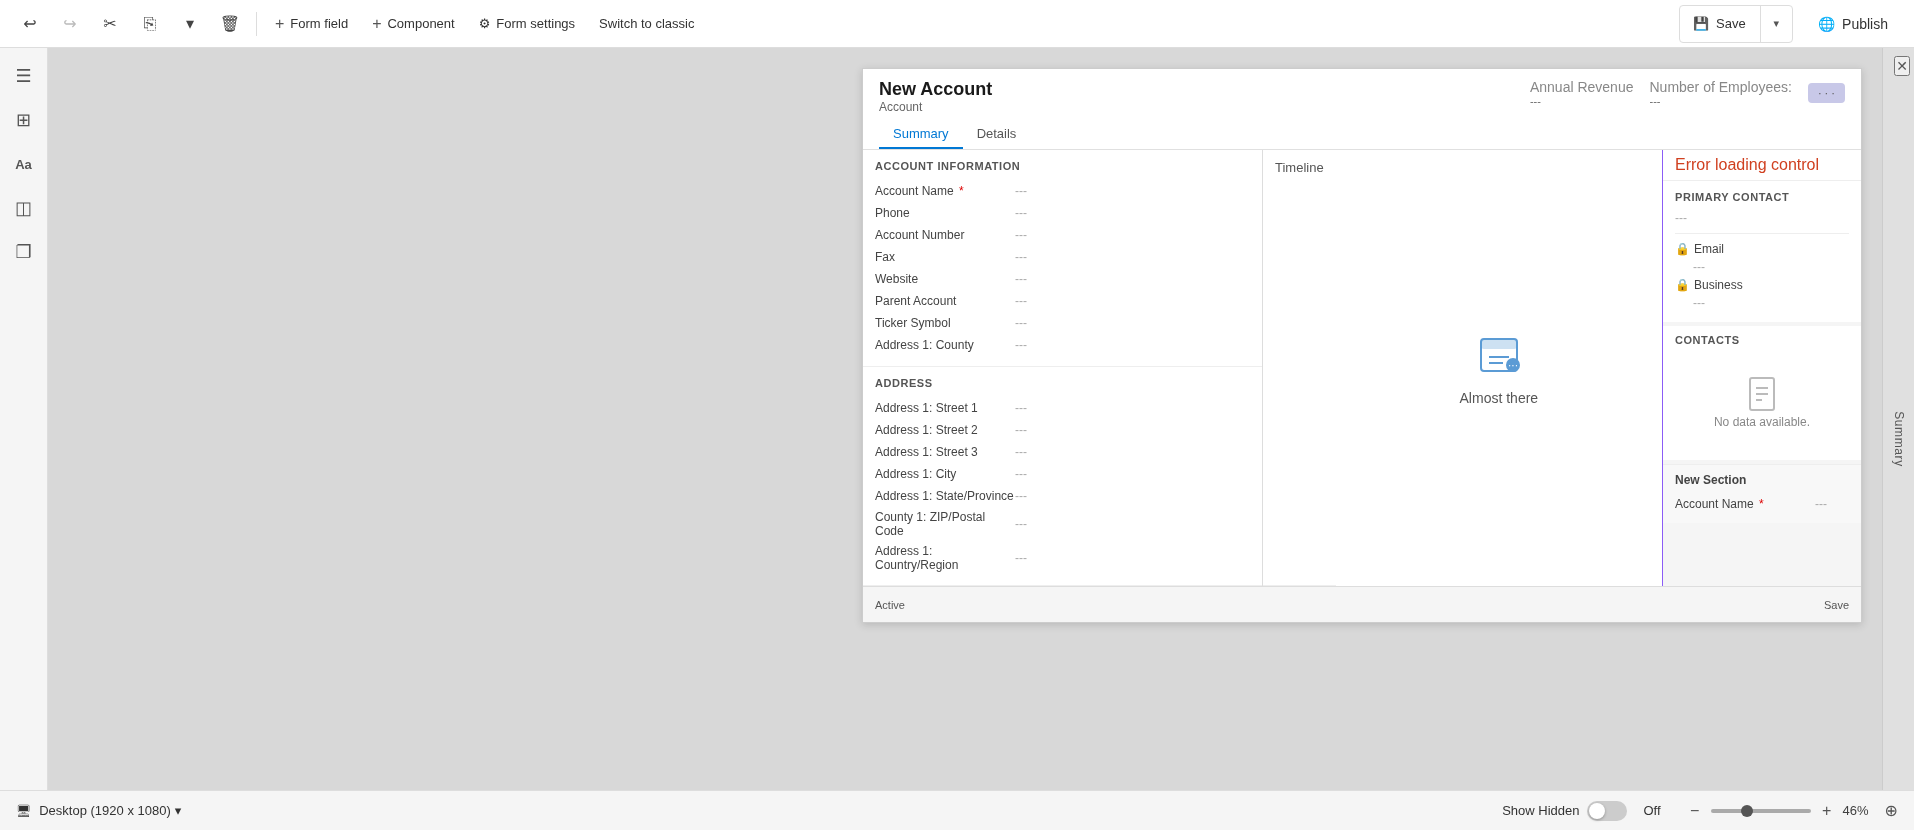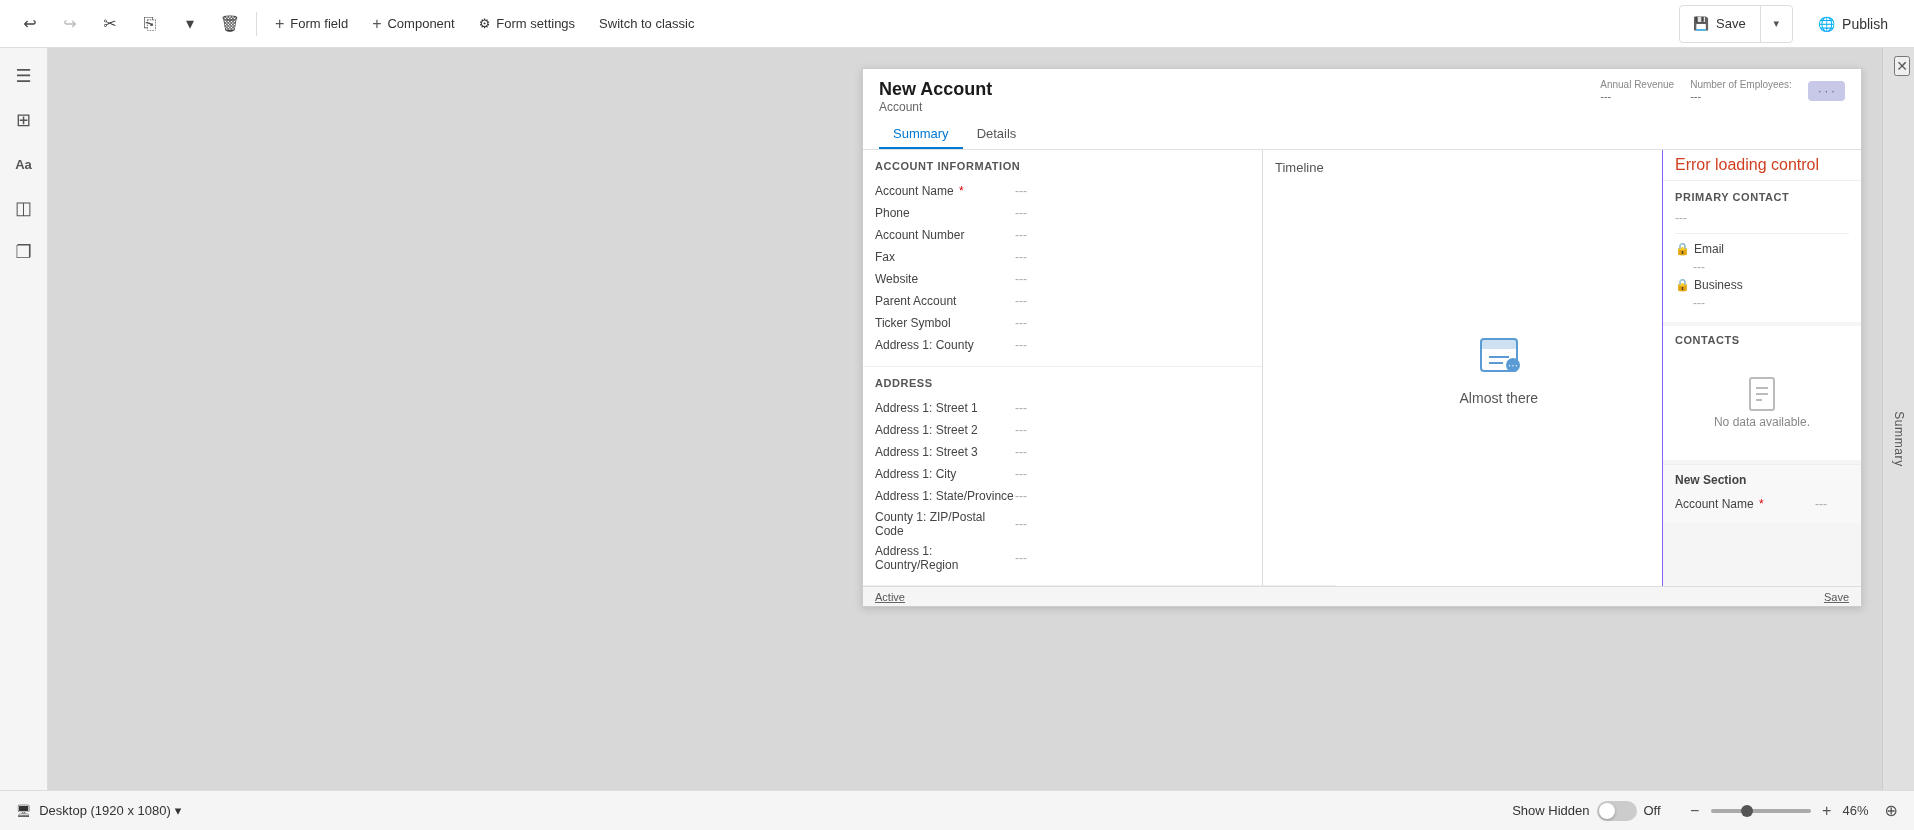--- a/index.html
+++ b/index.html
@@ -165,21 +165,21 @@
     }
     .form-subtitle {
       font-size: 12px;
       color: #666;
       margin-bottom: 6px;
     }
     .stat-item {
       font-size: 11px;
       color: #666;
     }
-    .stat-label { color: #888; font-size: 10px; }
+    .stat-label { color: #888; font-size: 14px; }
     .header-right-btn {
       position: absolute;
       top: 10px;
       right: 120px;
       background: #c8c8e8;
       border: none;
       border-radius: 4px;
       padding: 4px 10px;
       font-size: 11px;
       cursor: pointer;
@@ -425,21 +425,21 @@
       cursor: pointer;
     }
     .bottom-spacer { flex: 1; }
     .show-hidden-label {
       font-size: 13px;
       color: #333;
     }
     .toggle-container {
       display: flex;
       align-items: center;
-      gap: 6px;
+      gap: 16px;
     }
     .toggle-track {
       width: 40px;
       height: 20px;
       background: #ccc;
       border-radius: 10px;
       position: relative;
       cursor: pointer;
     }
     .toggle-knob {
@@ -713,21 +713,21 @@
             <div class="new-section-title">New Section</div>
             <div class="field-row">
               <div class="field-label">Account Name <span class="field-required">*</span></div>
               <div class="field-value">---</div>
             </div>
           </div>
         </div>
 
       </div>
 
-      <div id="status-bar" style="position:relative; height:20px;text-decoration:underline;">
+      <div id="status-bar" style="position:relative; height:36px;">
         <span class="status-active">Active</span>
         <span class="status-save">Save</span>
       </div>
 
     </div>
   </div>
 
   <div id="right-panel">
     <button class="right-panel-close">✕</button>
     <div class="right-panel-label">Summary</div>

